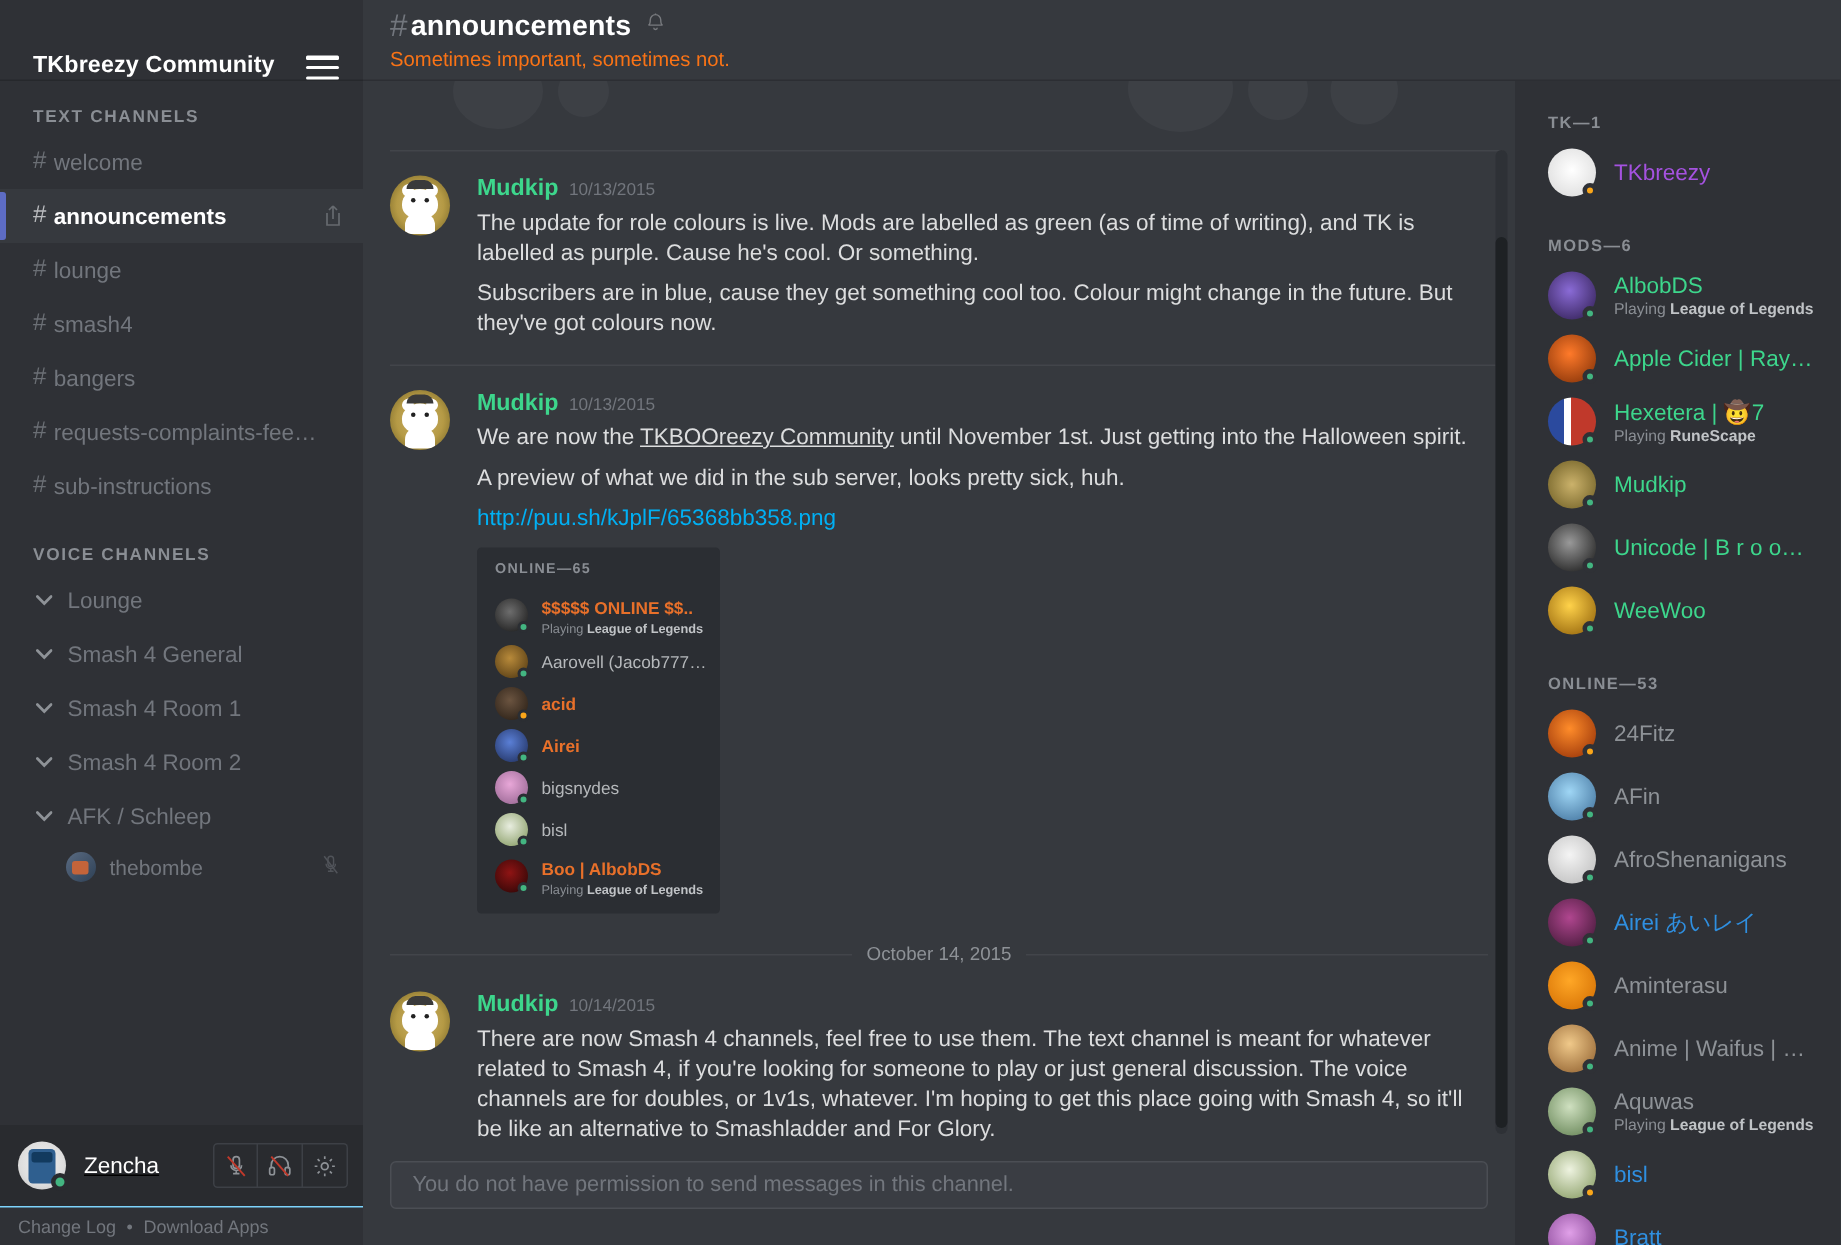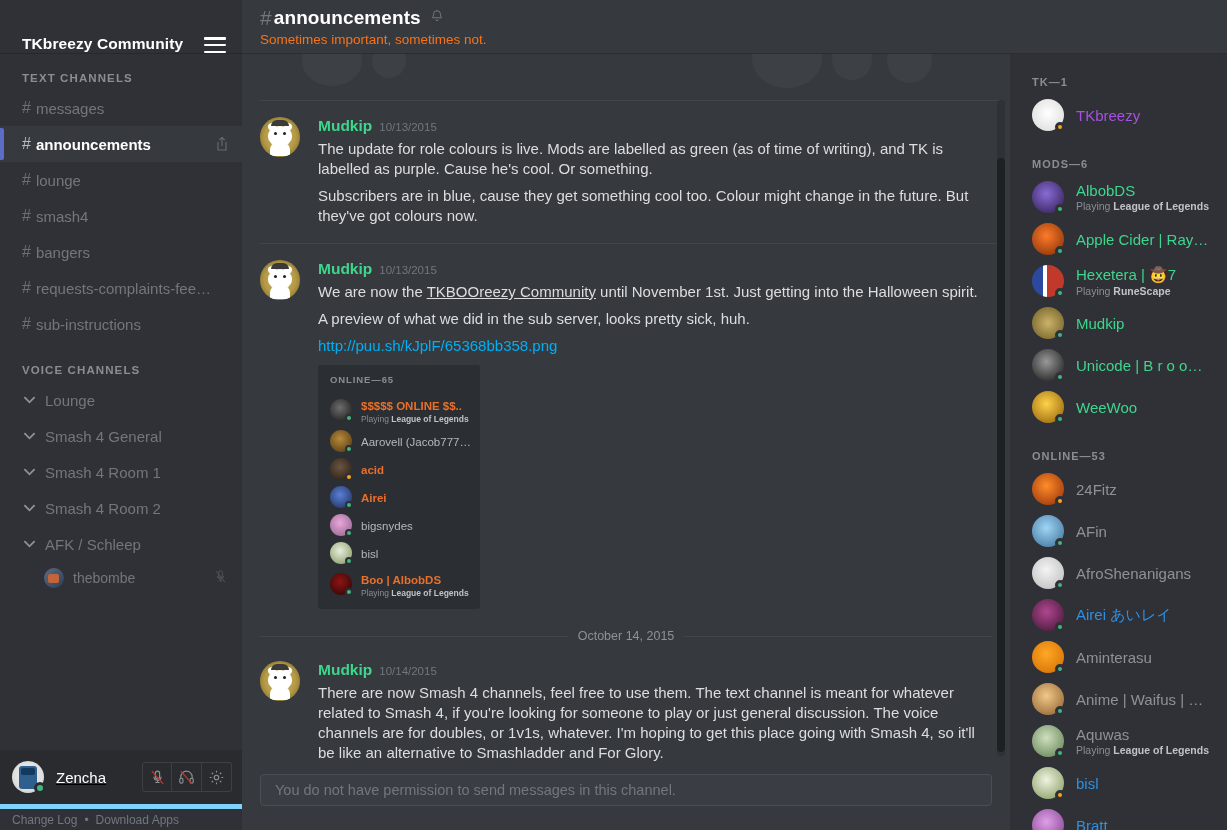--- a/index.html
+++ b/index.html
@@ -92,21 +92,21 @@
   .dot.online{ background:#43b581; }
   .me-name { color:#fff; font-size:15px; margin-left:12px; flex:1; white-space:nowrap; overflow:hidden;}
   .ctrls { display:flex; }
   .ctrl { width:30px; height:30px; display:flex; align-items:center; justify-content:center; cursor:pointer;
           border:1px solid #3d4046; border-left:none; }
   .ctrl:first-child{ border-left:1px solid #3d4046; border-radius:3px 0 0 3px;}
   .ctrl:last-child{ border-radius:0 3px 3px 0;}
   .footer-links {
     height: 26px; background:#2f3136; display:flex; align-items:center;
     padding-left: 12px; color:#72767d; font-size:12px; gap:7px;
-    border-top:5px solid #7dd3fc;
+    border-top:1px solid #7dd3fc;
   }
   .footer-links a{color:#72767d; text-decoration:none; cursor:pointer;}
 
   
   .main { flex: 1 1 auto; display:flex; flex-direction:column; background:#36393e; min-width:0;}
   .topbar {
     height: 54px; flex:0 0 54px; display:flex; flex-direction:column; justify-content:center;
     padding-left:18px; border-bottom:1px solid #2c2e33; background:#36393e;
   }
   .ch-title { display:flex; align-items:center; color:#fff; font-size:19px; font-weight:bold; letter-spacing:.1px;}
@@ -214,21 +214,21 @@
           <span></span>
           <span></span>
       </div>
     </div>
 
     <div class="channels">
       <div class="cat">TEXT CHANNELS</div>
       <div id="text-channels">
           <div class="chan">
             <span class="hash">#</span>
-            <span class="nm">messages</span>
+            <span class="nm">welcome</span>
           </div>
           <div class="chan active">
             <span class="hash">#</span>
             <span class="nm">announcements</span>
             <span class="invite-ico"><svg width="16" height="18" viewBox="0 0 24 26">
                 <path d="M6 10v12h12V10" fill="none" stroke="#8e9297" stroke-width="1.7"></path>
                 <path d="M12 16V3M12 3l-4 4M12 3l4 4" fill="none" stroke="#8e9297" stroke-width="1.7"></path>
               </svg></span>
           </div>
           <div class="chan">

